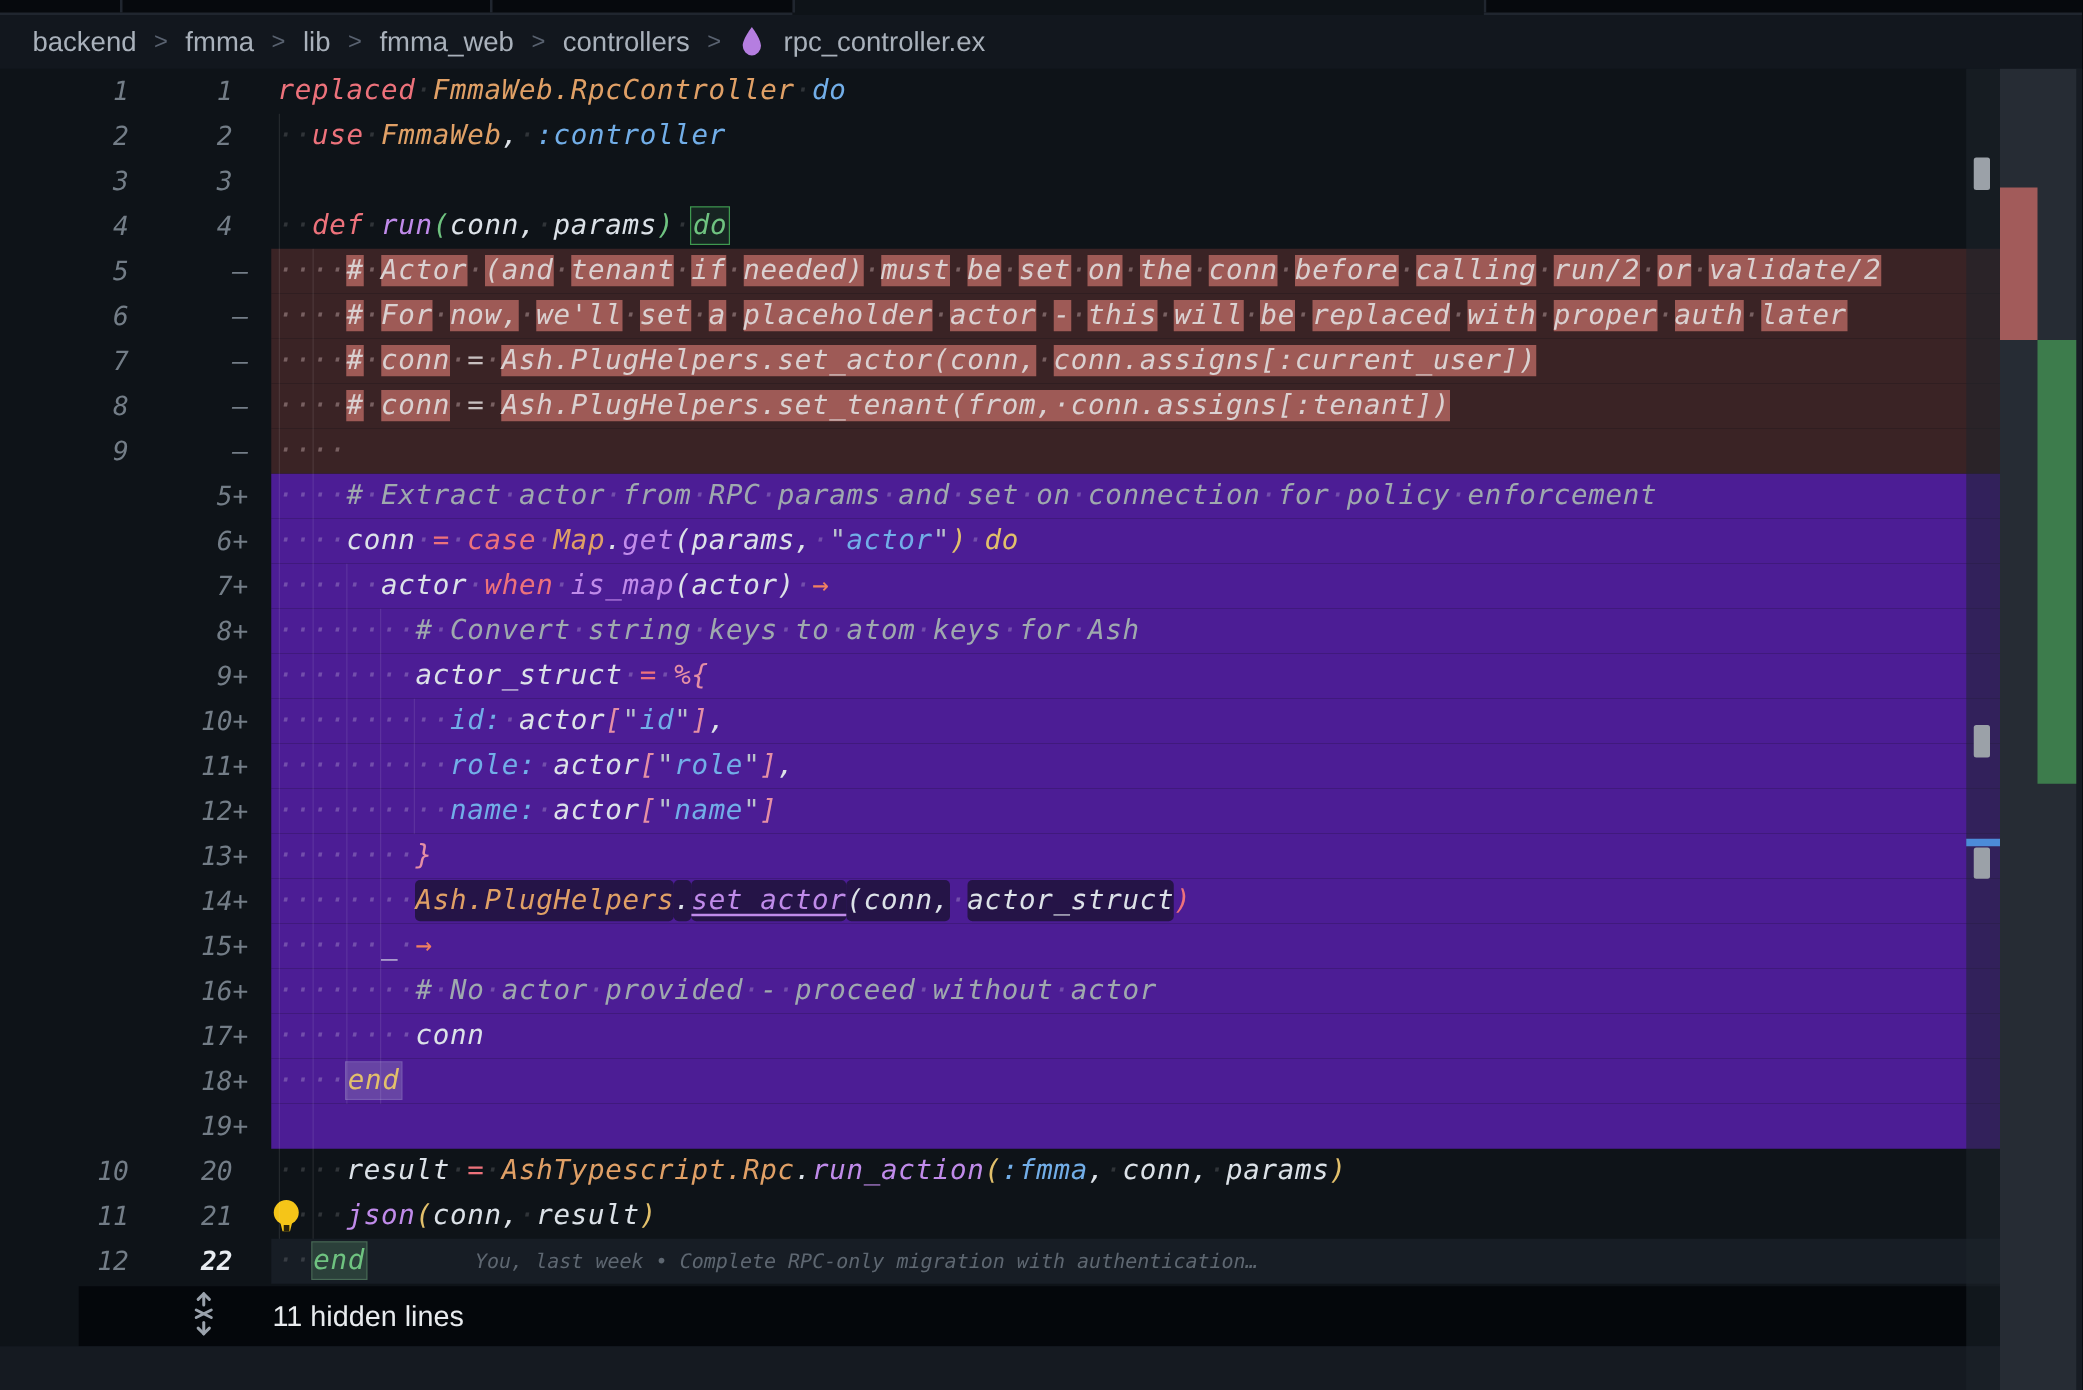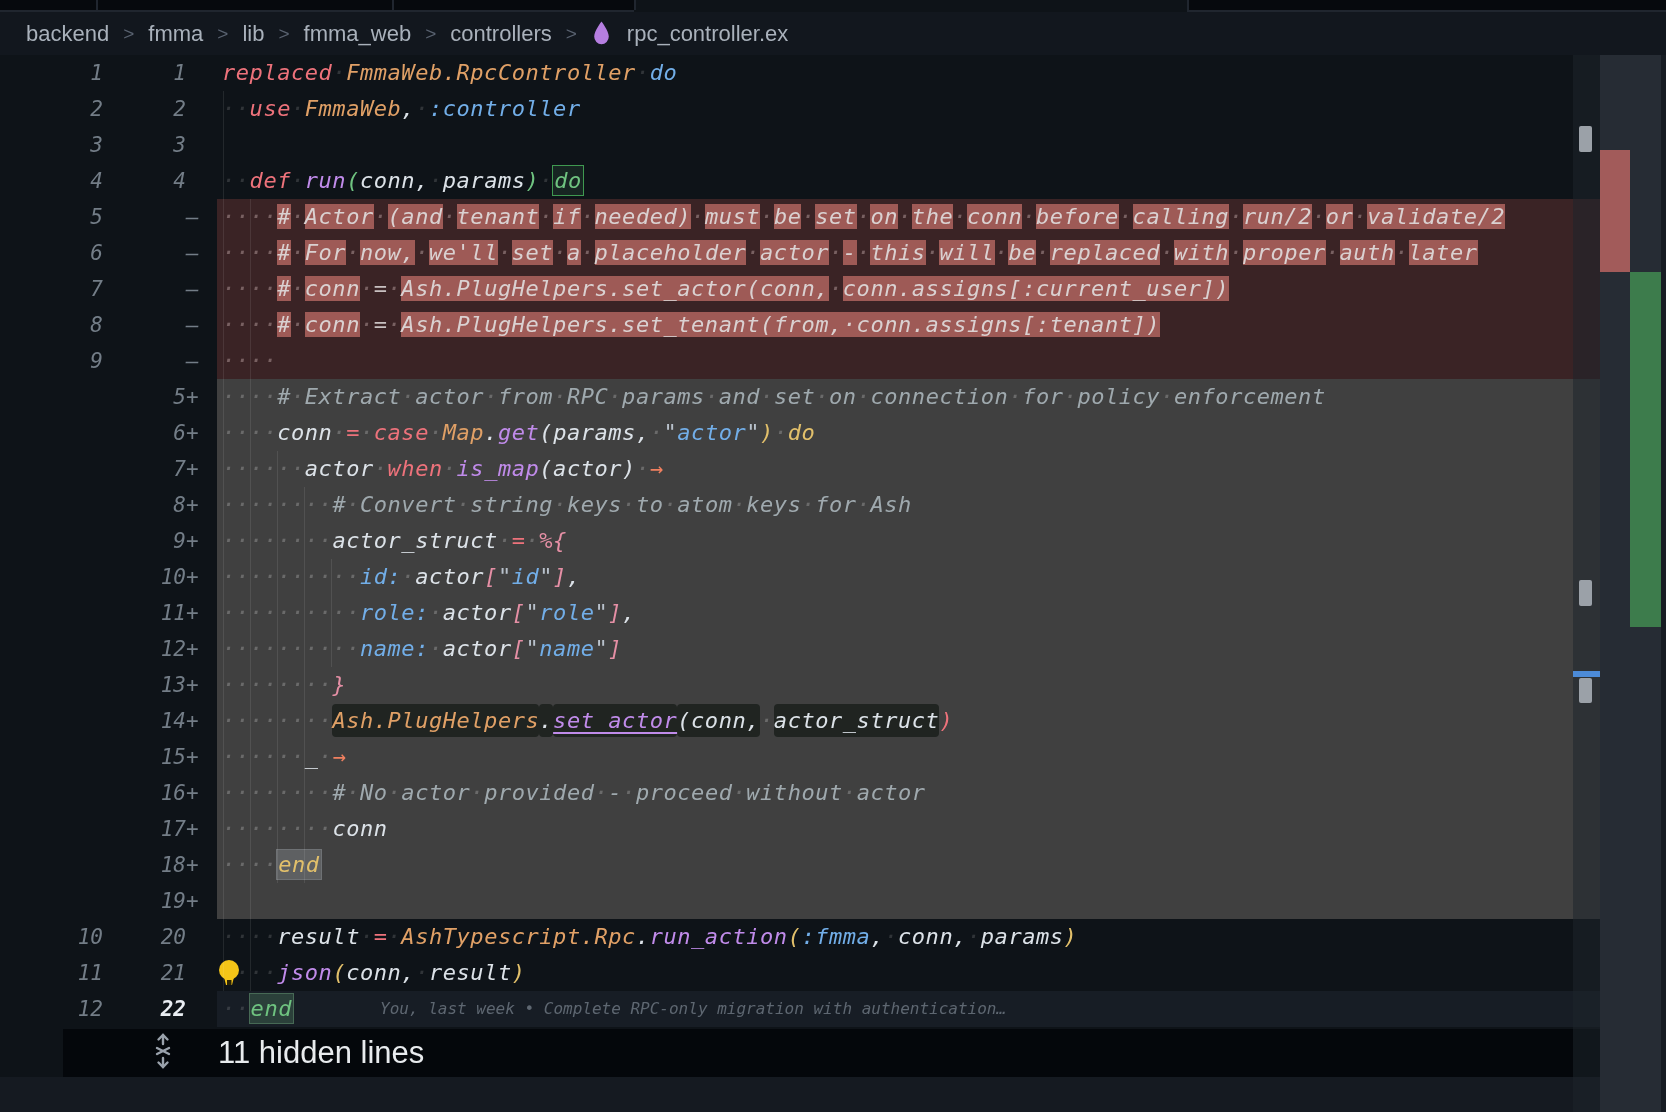--- a/index.html
+++ b/index.html
@@ -23,21 +23,21 @@
   .row{position:absolute;left:0;width:1666px;height:36px;font-style:italic;}
   .gut-old{position:absolute;left:0;top:0;width:103px;height:36px;line-height:36px;
            text-align:right;color:#737d87;font-size:21px;}
   .gut-new{position:absolute;left:110px;top:0;width:76px;height:36px;line-height:36px;
            text-align:right;color:#737d87;font-size:21px;}
   .gut-suf{position:absolute;left:186px;top:0;width:22px;height:36px;line-height:36px;
            color:#737d87;font-size:21px;}
   .cur .gut-new{color:#e9edf2;font-weight:bold;}
   .codebg{position:absolute;left:217px;top:0;width:1383px;height:36px;}
   .bg-del .codebg{background:#3a2325;}
-  .bg-add .codebg{background:#404040;}
+  .bg-add .codebg{background:#4c1d95;}
   .bg-cur .codebg{background:#171d25;}
   .code{position:absolute;left:5px;top:0;height:36px;line-height:36px;white-space:pre;
         font-size:22px;letter-spacing:0.55px;color:#dce2e8;}
   
   .t-ws{color:rgba(255,255,255,0.14);}
   .bg-add .t-ws{color:rgba(255,255,255,0.22);}
   .bg-del .t-ws{color:rgba(240,215,215,0.34);}
   .t-txt{color:#dce2e8;}
   .t-kw{color:#ed727b;}
   .t-mod{color:#e0a066;}
@@ -59,21 +59,21 @@
   .t-hl{background:rgba(5,12,8,0.55);border-radius:4px;padding:4px 0;}
   .blame{position:absolute;left:163px;top:0;height:36px;line-height:36px;white-space:pre;
          font-size:16px;color:#5e6771;font-style:italic;}
   .bulb{position:absolute;left:214px;top:3px;width:30px;height:32px;}
   
   .guide{position:absolute;width:1px;background:rgba(255,255,255,0.09);}
   
   #hiddenbar{position:absolute;left:63px;top:1029px;width:1603px;height:48px;background:#04070b;
              display:flex;align-items:center;cursor:pointer;}
   #hiddenbar .uicon{margin-left:85px;}
-  #hiddenbar .label{margin-left:40px;font-family:"Liberation Sans",sans-serif;font-size:31px;color:#e8ebee;}
+  #hiddenbar .label{margin-left:40px;font-family:"Liberation Sans",sans-serif;font-size:23px;color:#e8ebee;}
   #belowbar{position:absolute;left:0;top:1077px;width:1666px;height:35px;background:#151a21;}
   
   #sb-track{position:absolute;left:1600px;top:55px;width:66px;height:1057px;background:#262c34;}
   #sb-edge{position:absolute;left:1661px;top:55px;width:5px;height:1057px;background:#171c23;}
   #sb-overlay{position:absolute;left:1573px;top:55px;width:27px;height:1057px;background:rgba(30,36,44,0.55);}
   .sb-red{position:absolute;left:1600px;top:150px;width:30px;height:122px;background:#a25b5a;}
   .sb-green{position:absolute;left:1630px;top:272px;width:31px;height:355px;background:#3d7c4c;}
   .sb-mark{position:absolute;left:1579px;width:13px;background:#9ba1a8;border-radius:2px;}
   .sb-cursor{position:absolute;left:1573px;top:671px;width:27px;height:6px;background:#4c8bd8;}
 </style>

